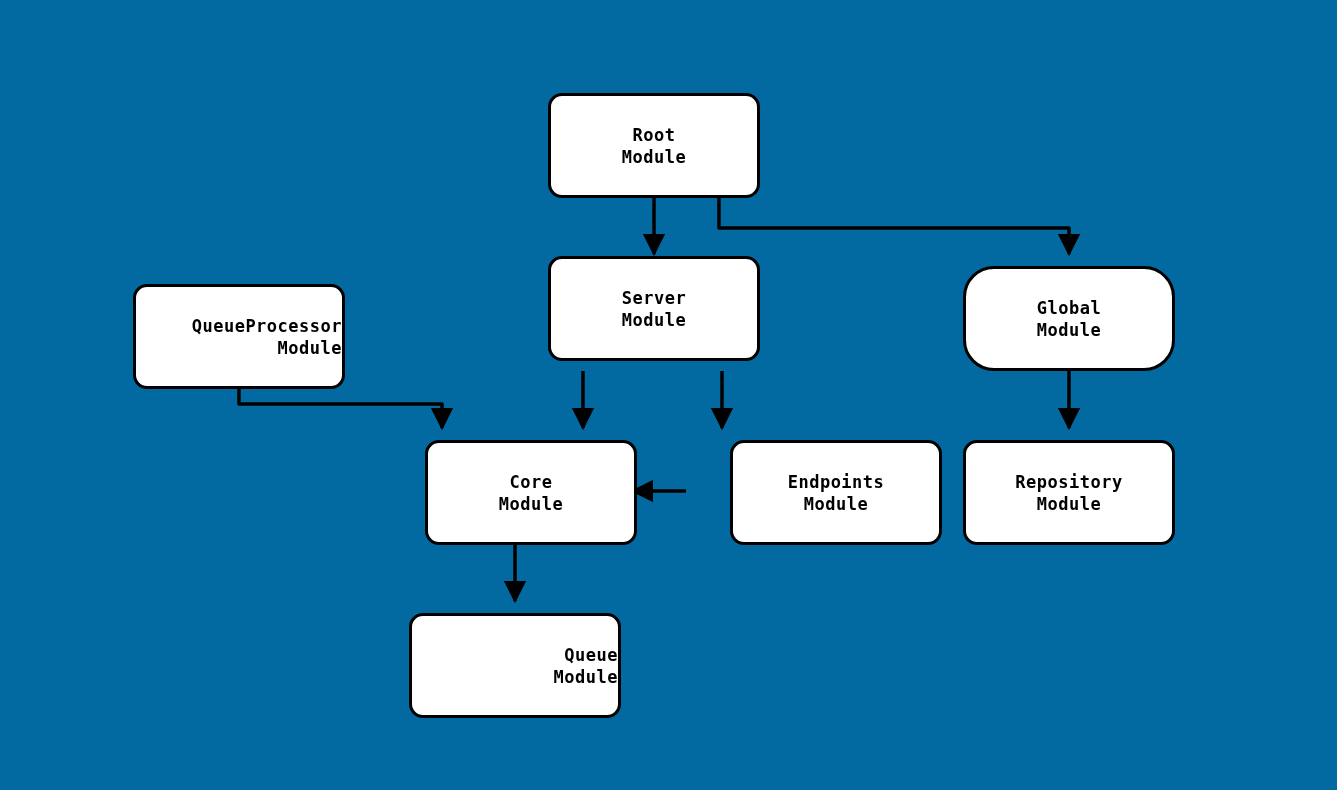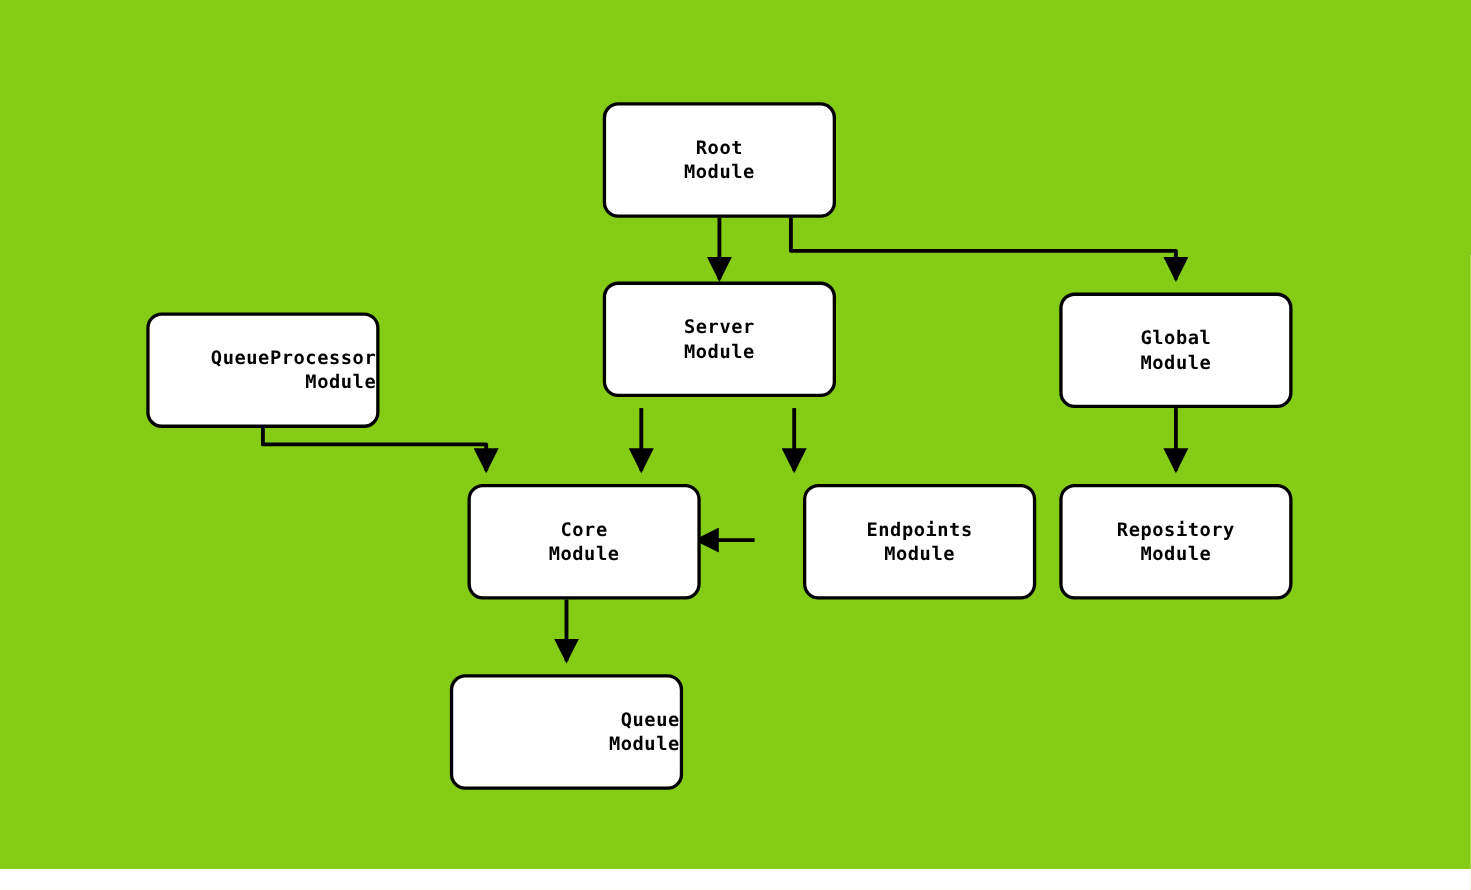--- a/index.html
+++ b/index.html
@@ -10,21 +10,21 @@
   body {
     width: 1337px;
     height: 809px;
     font-family: "DejaVu Sans Mono", monospace;
     overflow: hidden;
   }
   #diagram-root {
     position: relative;
     width: 1337px;
     height: 790px;
-    background: #84cc16;
+    background: #0369a1;
   }
   #edges-layer {
     position: absolute;
     left: 0;
     top: 0;
     width: 1337px;
     height: 809px;
   }
   .node {
     position: absolute;
@@ -86,21 +86,21 @@
   <div class="node" style="left:133px; top:284px; width:212px; height:105px;align-items:flex-end;">
     <span class="line1">QueueProcessor</span>
     <span class="line2">Module</span>
   </div>
 
   <div class="node" style="left:548px; top:256px; width:212px; height:105px;">
     <span class="line1">Server</span>
     <span class="line2">Module</span>
   </div>
 
-  <div class="node" style="left:963px; top:266px; width:212px; height:105px;">
+  <div class="node" style="left:963px; top:266px; width:212px; height:105px;border-radius:31px;">
     <span class="line1">Global</span>
     <span class="line2">Module</span>
   </div>
 
   <div class="node" style="left:409px; top:440px; width:212px; height:105px;margin-left:16px;">
     <span class="line1">Core</span>
     <span class="line2">Module</span>
   </div>
 
   <div class="node" style="left:686px; top:440px; width:212px; height:105px;margin-left:44px;">

